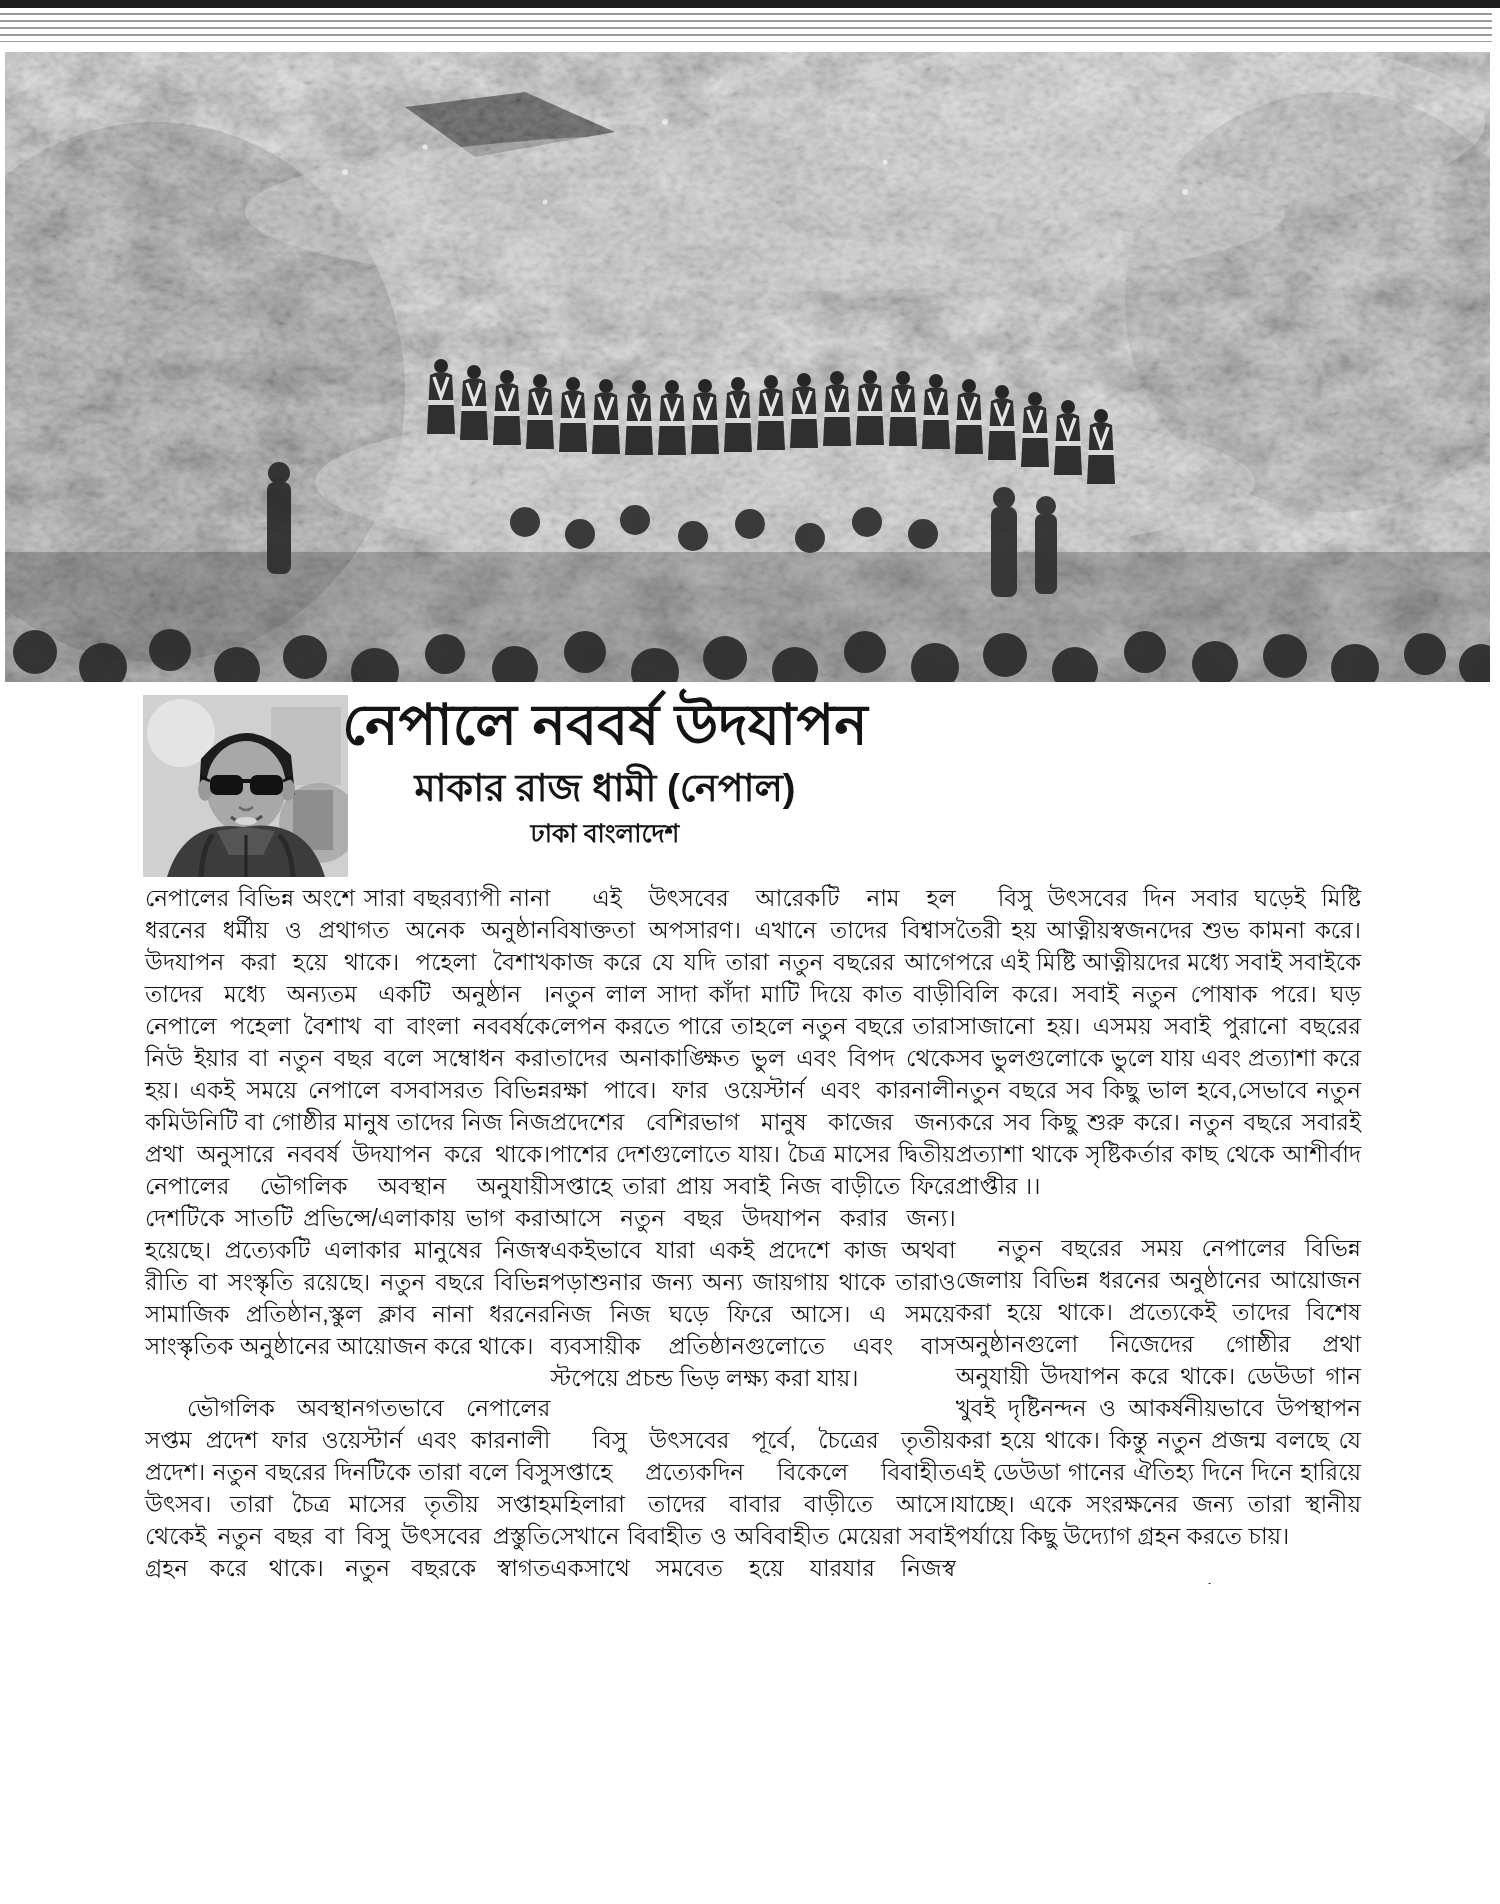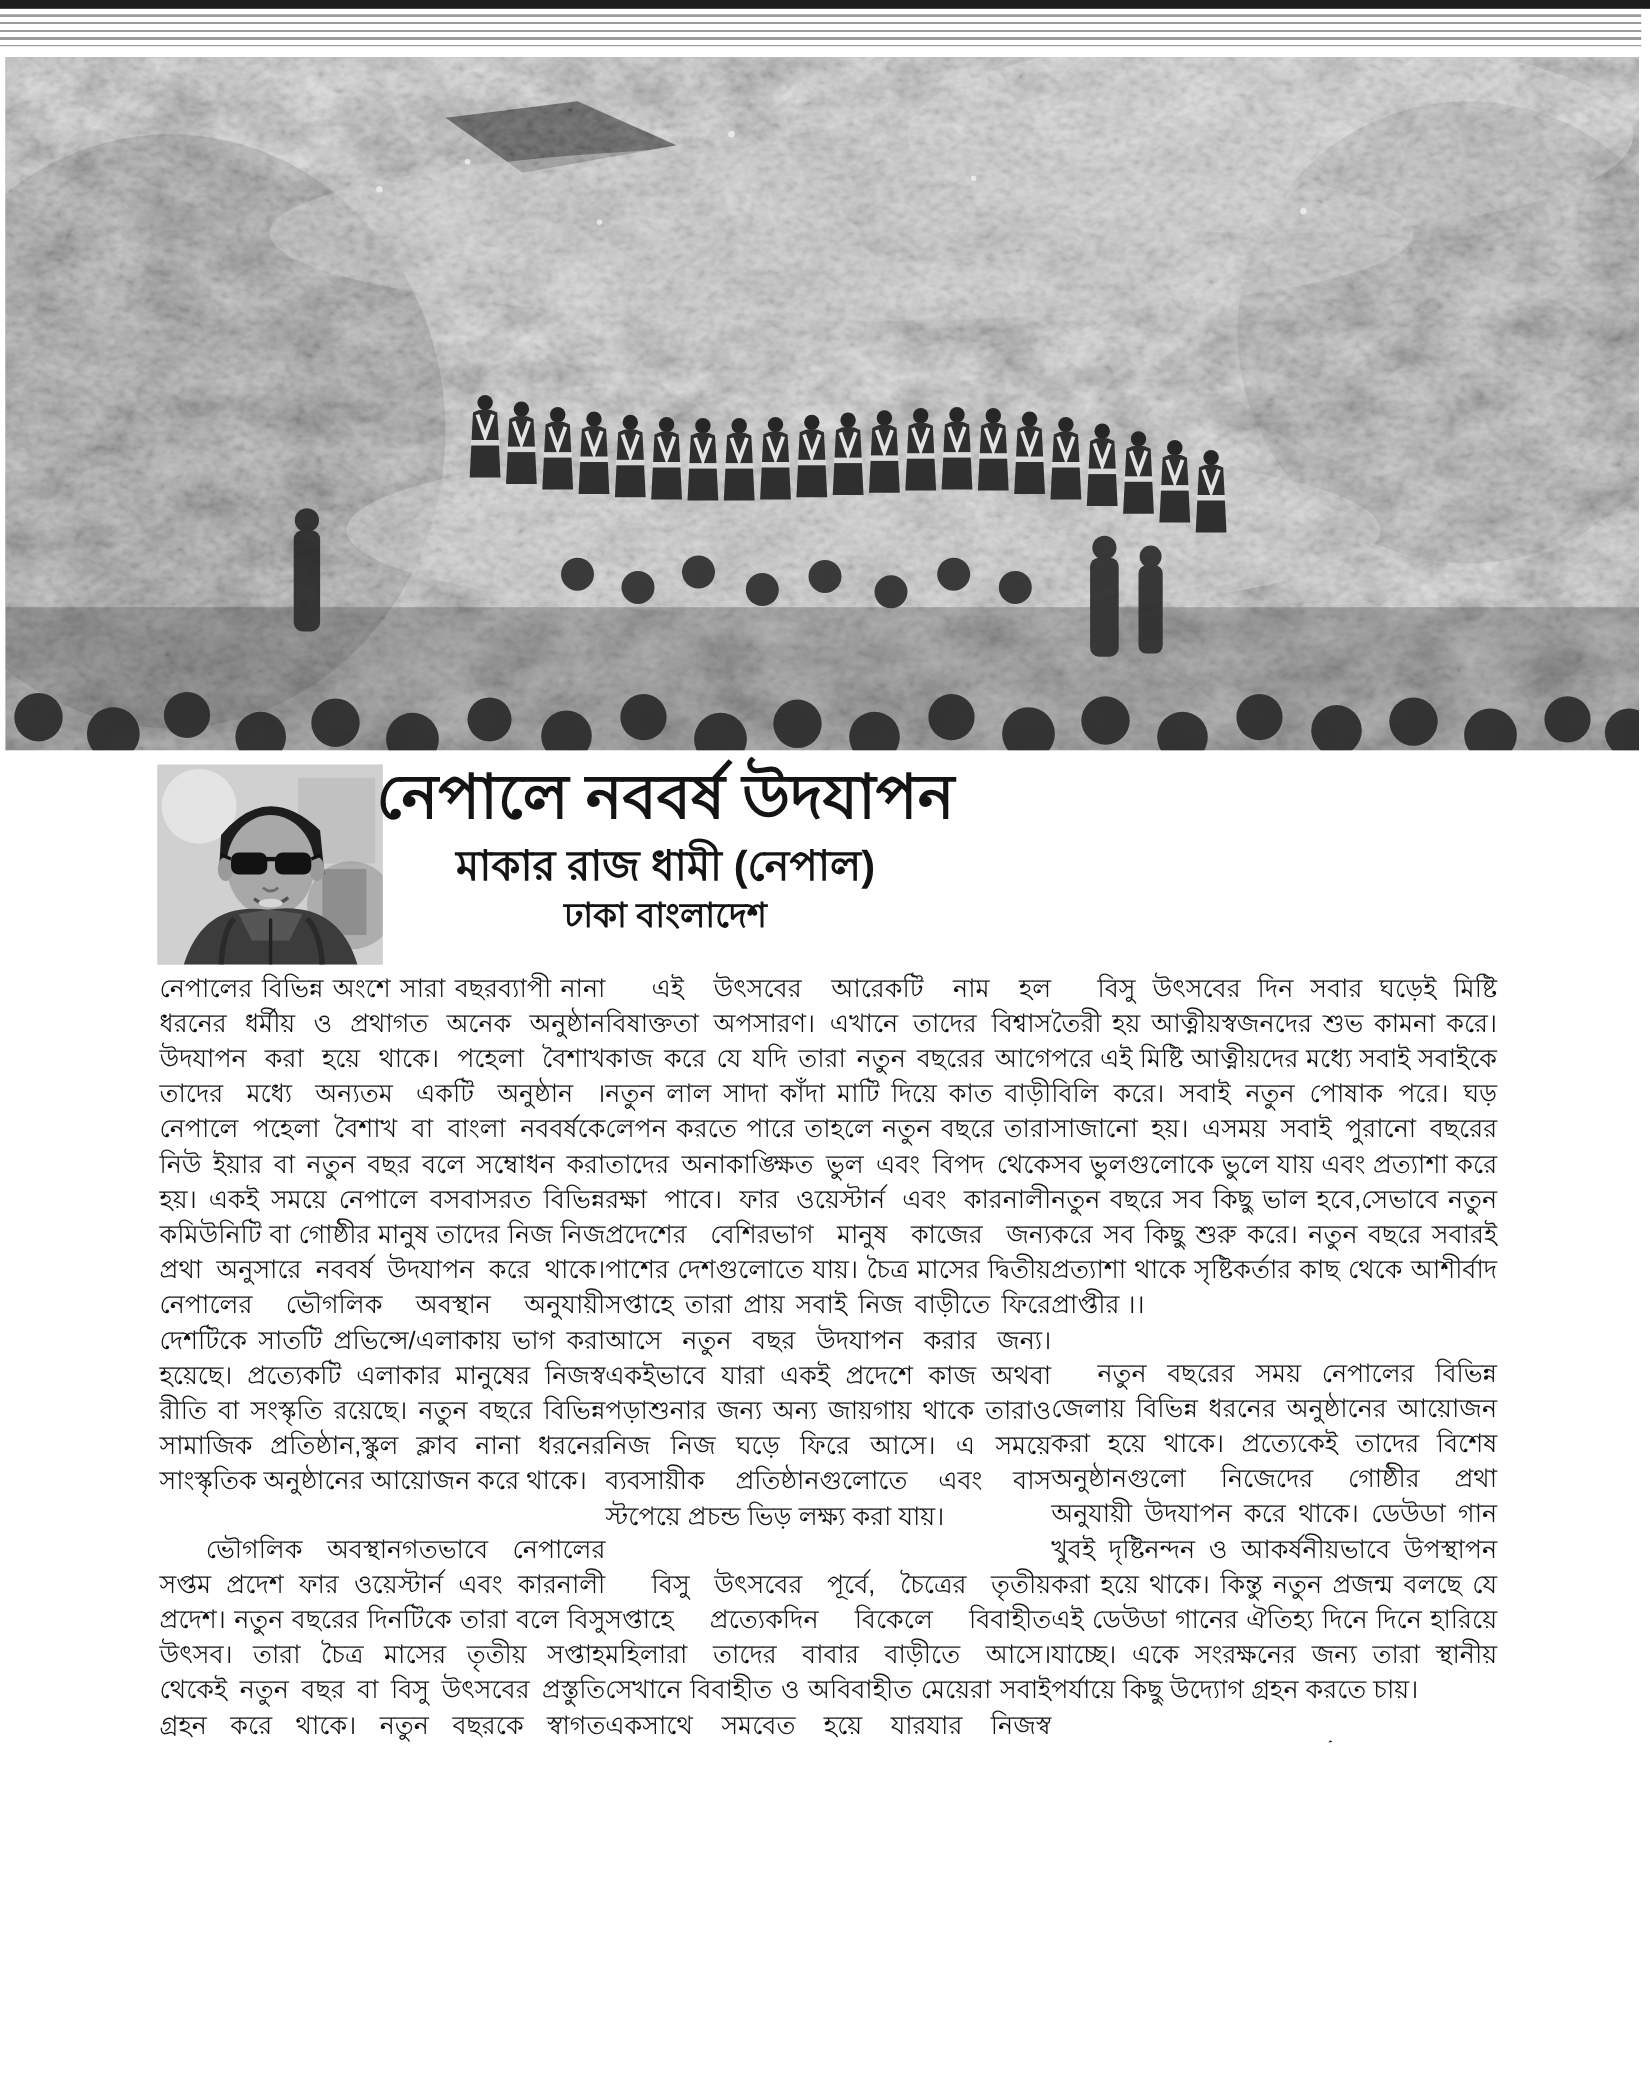--- a/index.html
+++ b/index.html
@@ -14,21 +14,21 @@
   }
   .hero{position:absolute;left:5px;top:52px;width:1485px;height:630px;background:#b0b0b0;}
   .hero svg{display:block;width:100%;height:100%;}
 
   .author-photo{position:absolute;left:143px;top:695px;width:205px;height:182px;overflow:hidden;background:#d2d2d2;}
   .author-photo svg{display:block;width:100%;height:100%;}
 
   .headline{position:absolute;left:255px;top:688px;width:700px;text-align:center;}
   .headline h1{margin:0;font-size:56px;line-height:74px;font-weight:bold;letter-spacing:0;}
   .headline .byline{margin-top:4px;font-size:38px;line-height:44px;font-weight:bold;}
-  .headline .loc{font-size:31px;line-height:46px;font-weight:bold;}
+  .headline .loc{font-size:25px;line-height:46px;font-weight:bold;}
 
   .columns{
     position:absolute;left:145px;top:882px;width:1216px;
     display:flex;
   }
   .col{flex:1 1 0;font-size:23px;line-height:32px;text-align:justify;}
   .col p{margin:0 0 30px 0;text-indent:42px;}
   .col.first p.lead{text-indent:0;}
 
   .caption{margin-top:6px;text-align:center;font-size:24px;font-weight:600;}

